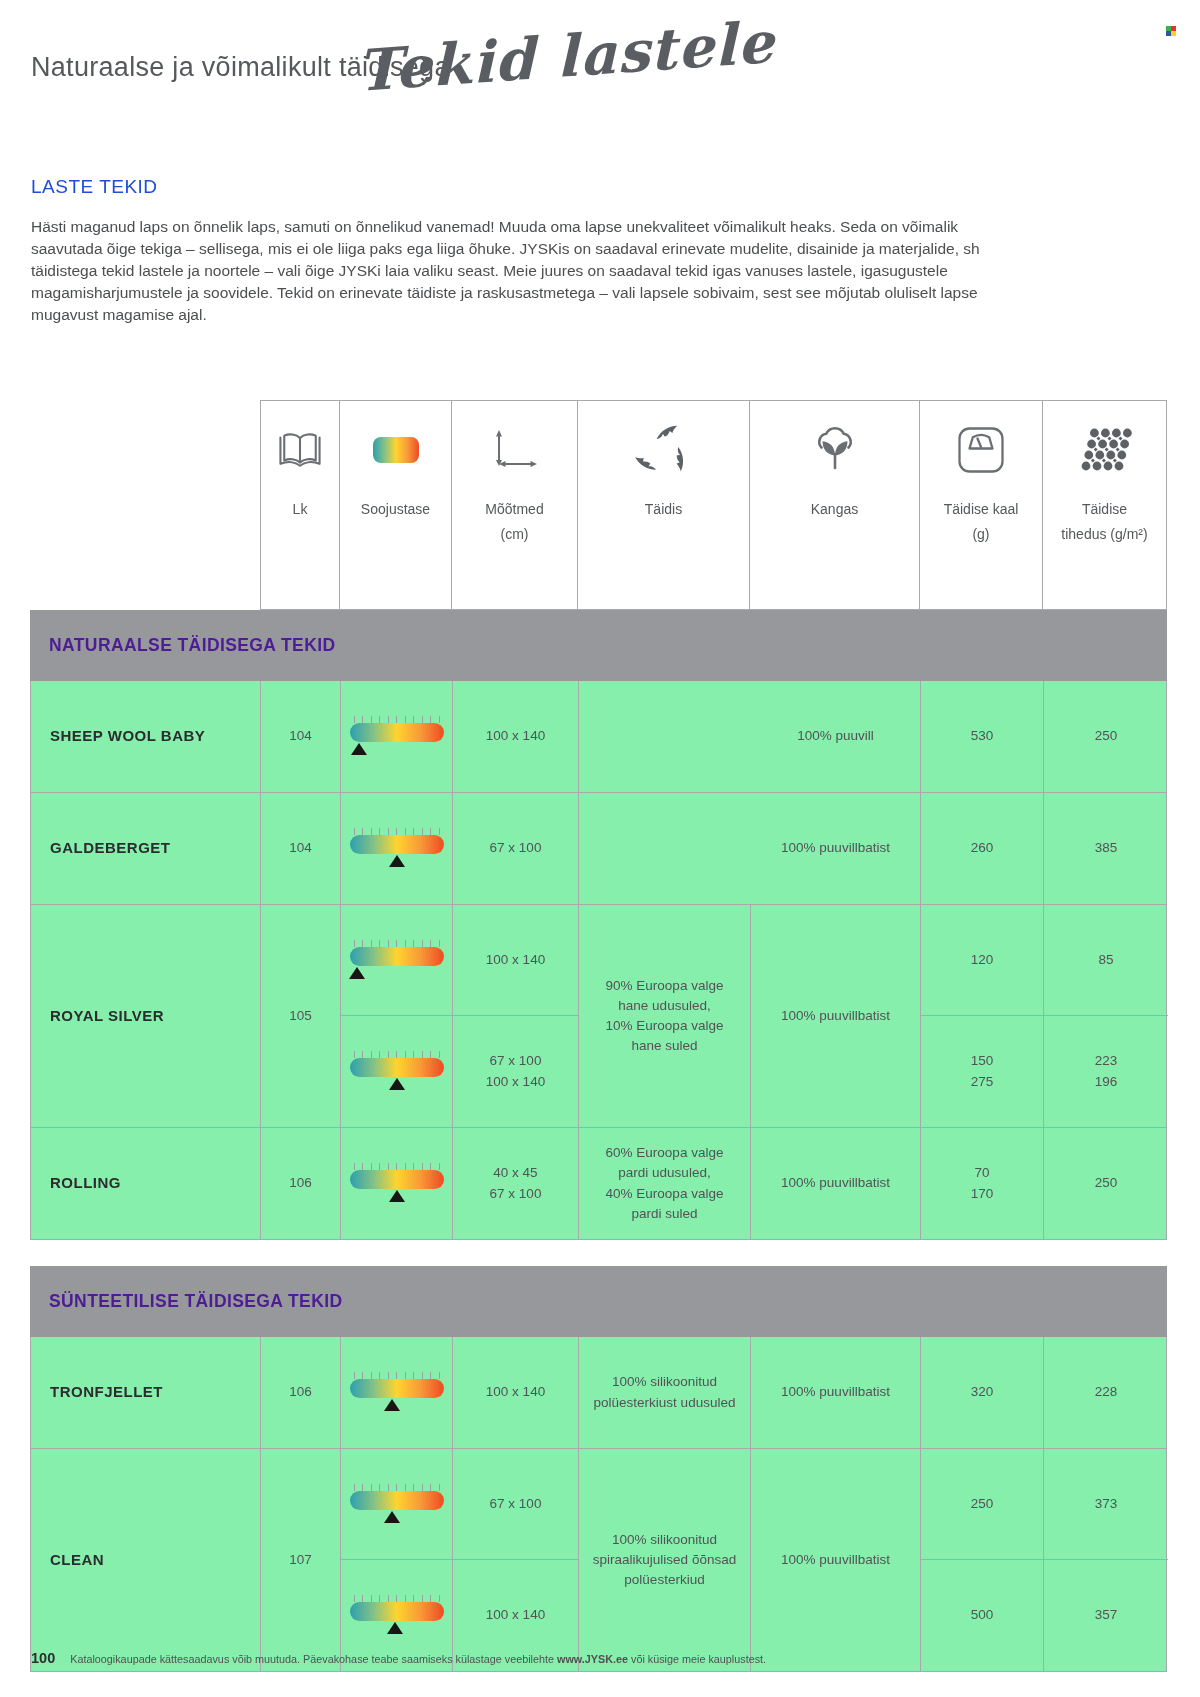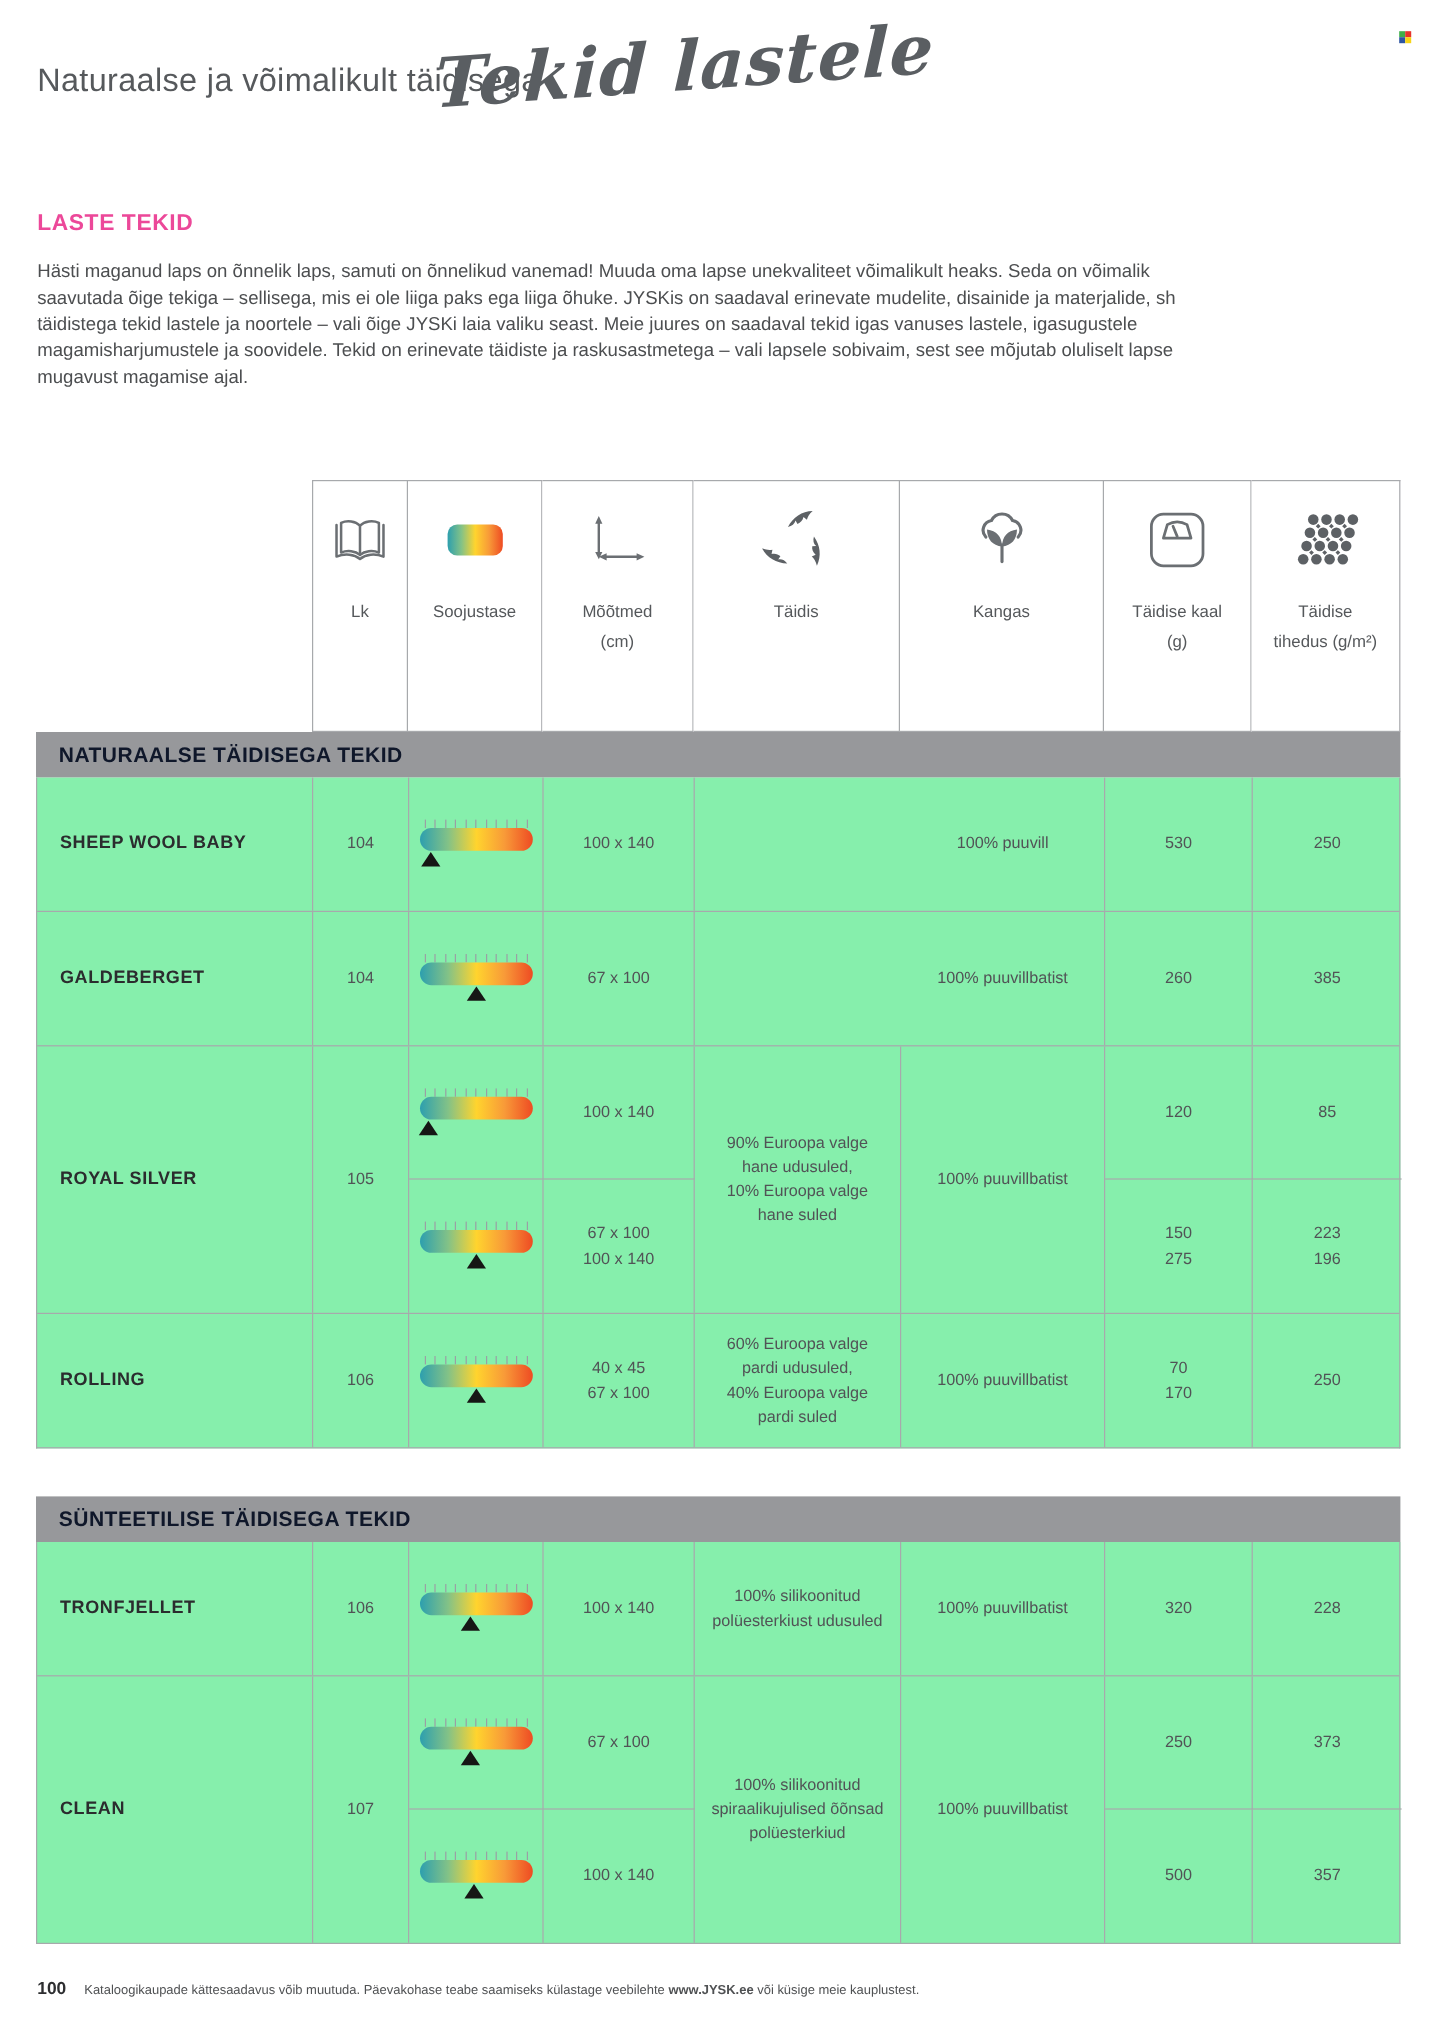--- a/index.html
+++ b/index.html
@@ -11,39 +11,39 @@
            display:grid;grid-template-columns:1fr 1fr;grid-template-rows:1fr 1fr;}
   .regmark div{width:5px;height:5px;}
 
   
   .eyebrow{position:absolute;top:52px;left:31px;font-size:27px;font-weight:400;
            color:#56595c;letter-spacing:.3px;}
   .script-title{position:absolute;top:22px;left:362px;font-family:"DejaVu Serif",serif;
            font-style:italic;font-weight:700;font-size:57px;color:#5a5e62;
            transform:rotate(-4deg) skewX(-6deg);letter-spacing:1px;}
 
-  .laste{position:absolute;top:176px;left:31px;font-size:19px;font-weight:700;
-         color:#ec4899;letter-spacing:.5px;}
+  .laste{position:absolute;top:176px;left:31px;font-size:19px;font-weight:400;
+         color:#1d4ed8;letter-spacing:.5px;}
   .intro{position:absolute;top:216px;left:31px;width:958px;font-size:15.5px;
          line-height:1.42;color:#4c4e50;}
 
   
   .tablewrap{position:absolute;top:400px;left:30px;width:1137px;}
   .thead{margin-left:230px;width:907px;height:210px;display:grid;box-sizing:border-box;
          grid-template-columns:80px 112px 126px 172px 170px 123px 124px;}
   .hcell{border:1px solid #a7a9ac;border-left:none;box-sizing:border-box;display:flex;
          flex-direction:column;align-items:center;padding-top:12px;background:#fff;}
   .hcell:first-child{border-left:1px solid #a7a9ac;}
   .hicon{height:74px;display:flex;align-items:center;justify-content:center;}
   .hlabel{margin-top:10px;font-size:14px;color:#55585b;text-align:center;line-height:1.75;}
   .hgrad{width:46px;height:26px;border-radius:8px;}
 
-  .secbar{height:38px;display:flex;align-items:center;padding-left:19px;box-sizing:border-box;
-          font-size:17.5px;font-weight:700;color:#0f172a;letter-spacing:.4px;}
-  .secbar.second{margin-top:40px;text-align:right;}
+  .secbar{height:71px;display:flex;align-items:center;padding-left:19px;box-sizing:border-box;
+          font-size:17.5px;font-weight:700;color:#4c1d95;letter-spacing:.4px;}
+  .secbar.second{margin-top:26px;text-align:right;}
 
   .rows{border:1px solid #a7a9ac;border-top:none;background:#86efac;}
   .prow{display:grid;grid-template-columns:230px 80px 112px 126px 172px 170px 123px 124px;
         grid-auto-rows:minmax(111px,auto);border-bottom:1px solid #a7a9ac;}
   .prow:last-child{border-bottom:none;}
   .cell{border-right:1px solid #a7a9ac;box-sizing:border-box;display:flex;align-items:center;
         justify-content:center;text-align:center;font-size:13.5px;color:#515356;
         padding:10px 6px;white-space:pre-line;line-height:1.5;}
   .cell.last{border-right:none;}
   .cell.subline{border-bottom:1px solid #a7a9ac;}

